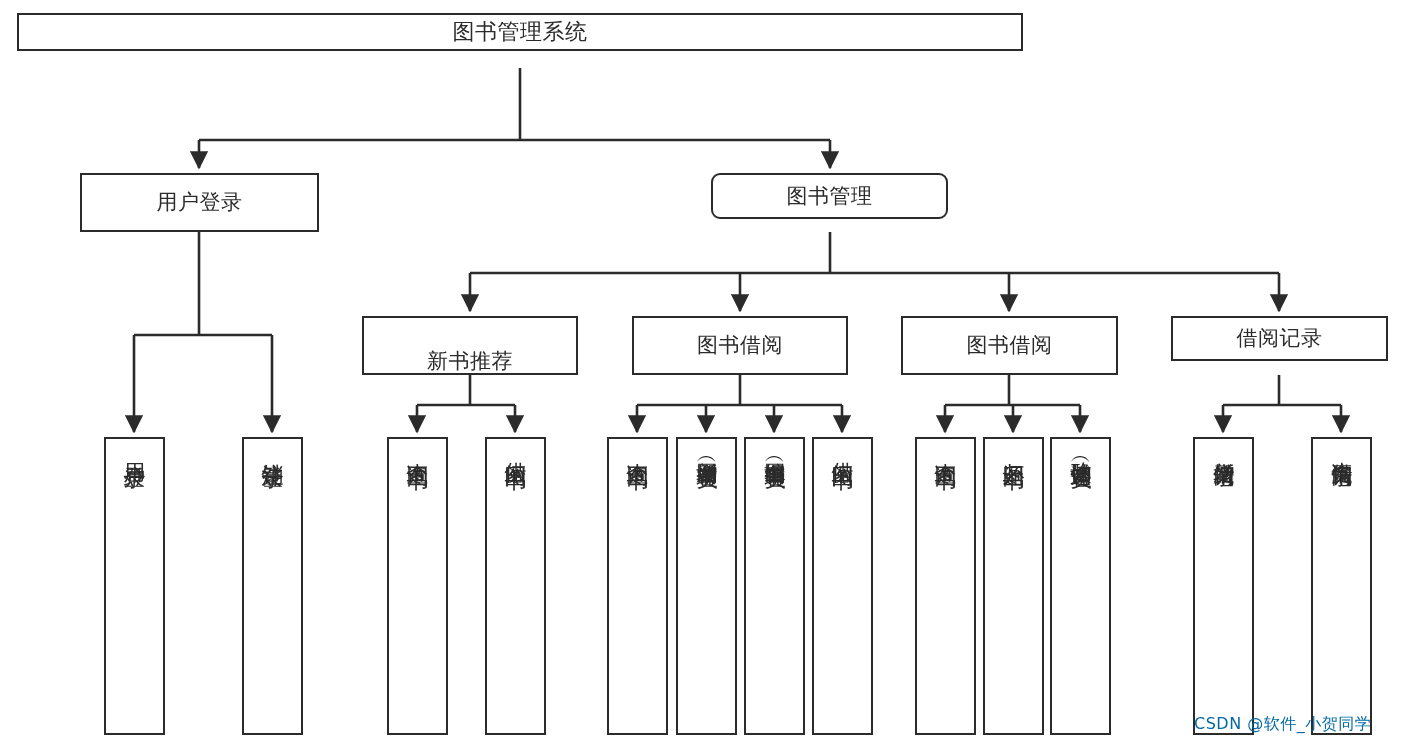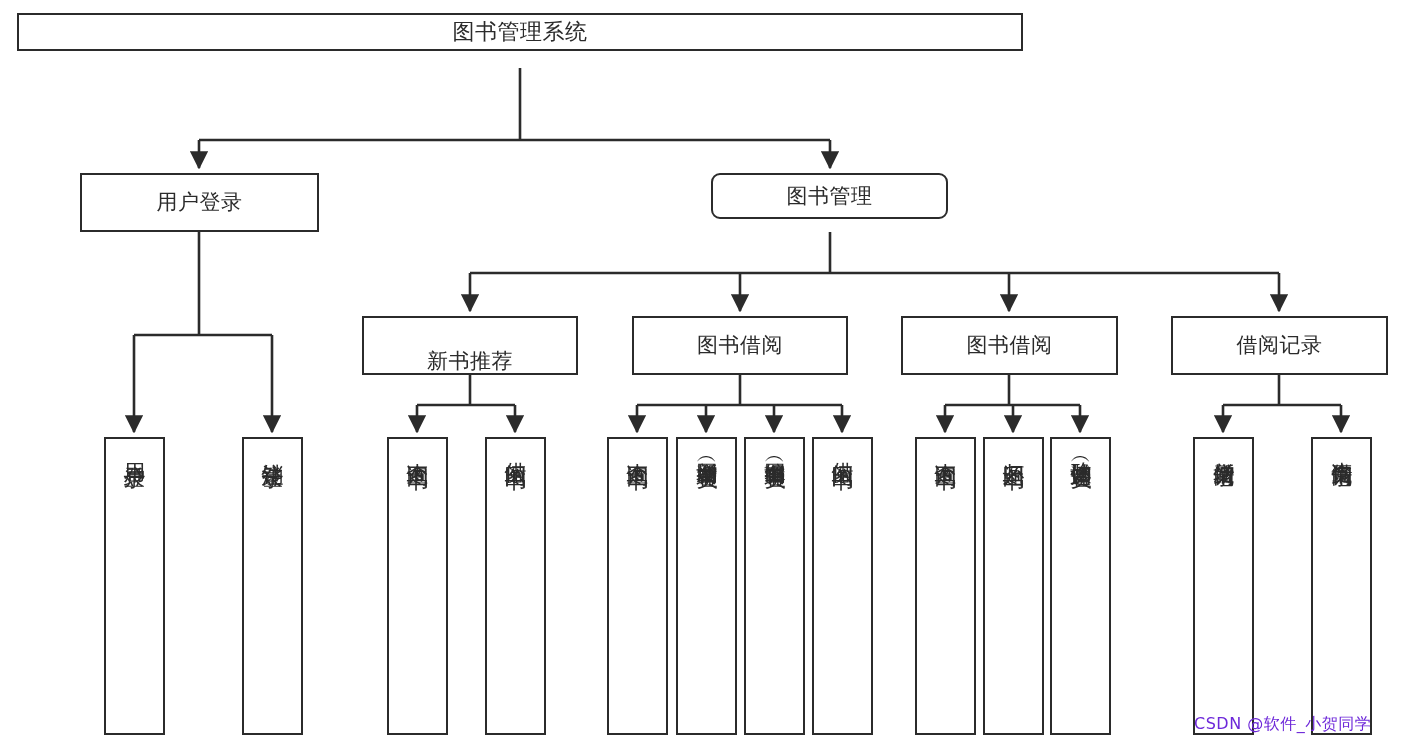--- a/index.html
+++ b/index.html
@@ -60,21 +60,21 @@
     letter-spacing: 2px;
     white-space: nowrap;
   }
   .node.vert.tall .label {
     font-size: 21px;
     letter-spacing: 1px;
   }
   .watermark {
     position: absolute;
     font-size: 16px;
-    color: #6d28d9;
+    color: #0369a1;
     white-space: nowrap;
     letter-spacing: 0.5px;
   }
 </style>
 </head>
 <body>
 
 <div id="canvas">
 
   <svg id="wires" viewBox="0 0 1405 747" width="1405" height="747" xmlns="http://www.w3.org/2000/svg">
@@ -140,21 +140,21 @@
 
   <div class="node horiz" style="left:362px; top:316px; width:216px; height:59px;align-items:flex-end;">
     <span class="label">新书推荐</span>
   </div>
   <div class="node horiz" style="left:632px; top:316px; width:216px; height:59px;">
     <span class="label">图书借阅</span>
   </div>
   <div class="node horiz" style="left:901px; top:316px; width:217px; height:59px;">
     <span class="label">图书借阅</span>
   </div>
-  <div class="node horiz" style="left:1171px; top:316px; width:217px; height:59px;">
+  <div class="node horiz" style="left:1171px; top:316px; width:217px; height:45px;">
     <span class="label">借阅记录</span>
   </div>
 
   <div class="node vert" style="left:104px; top:437px; width:61px; height:298px;">
     <span class="label">用户登录</span>
   </div>
   <div class="node vert" style="left:242px; top:437px; width:61px; height:298px;">
     <span class="label">注销登录</span>
   </div>
   <div class="node vert" style="left:387px; top:437px; width:61px; height:298px;">

